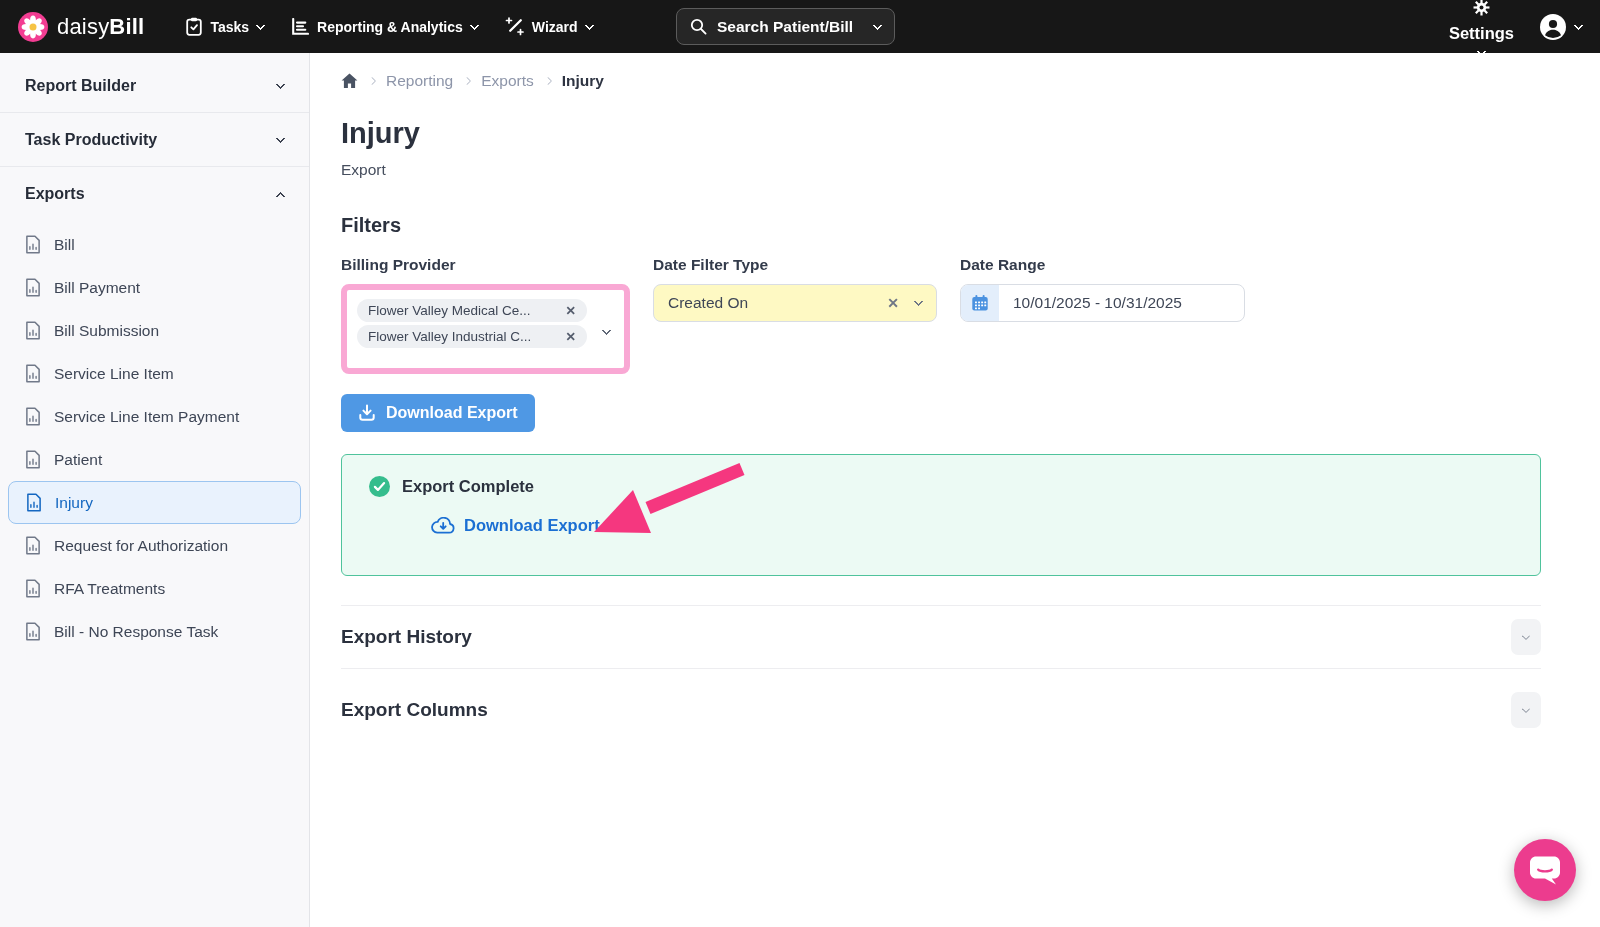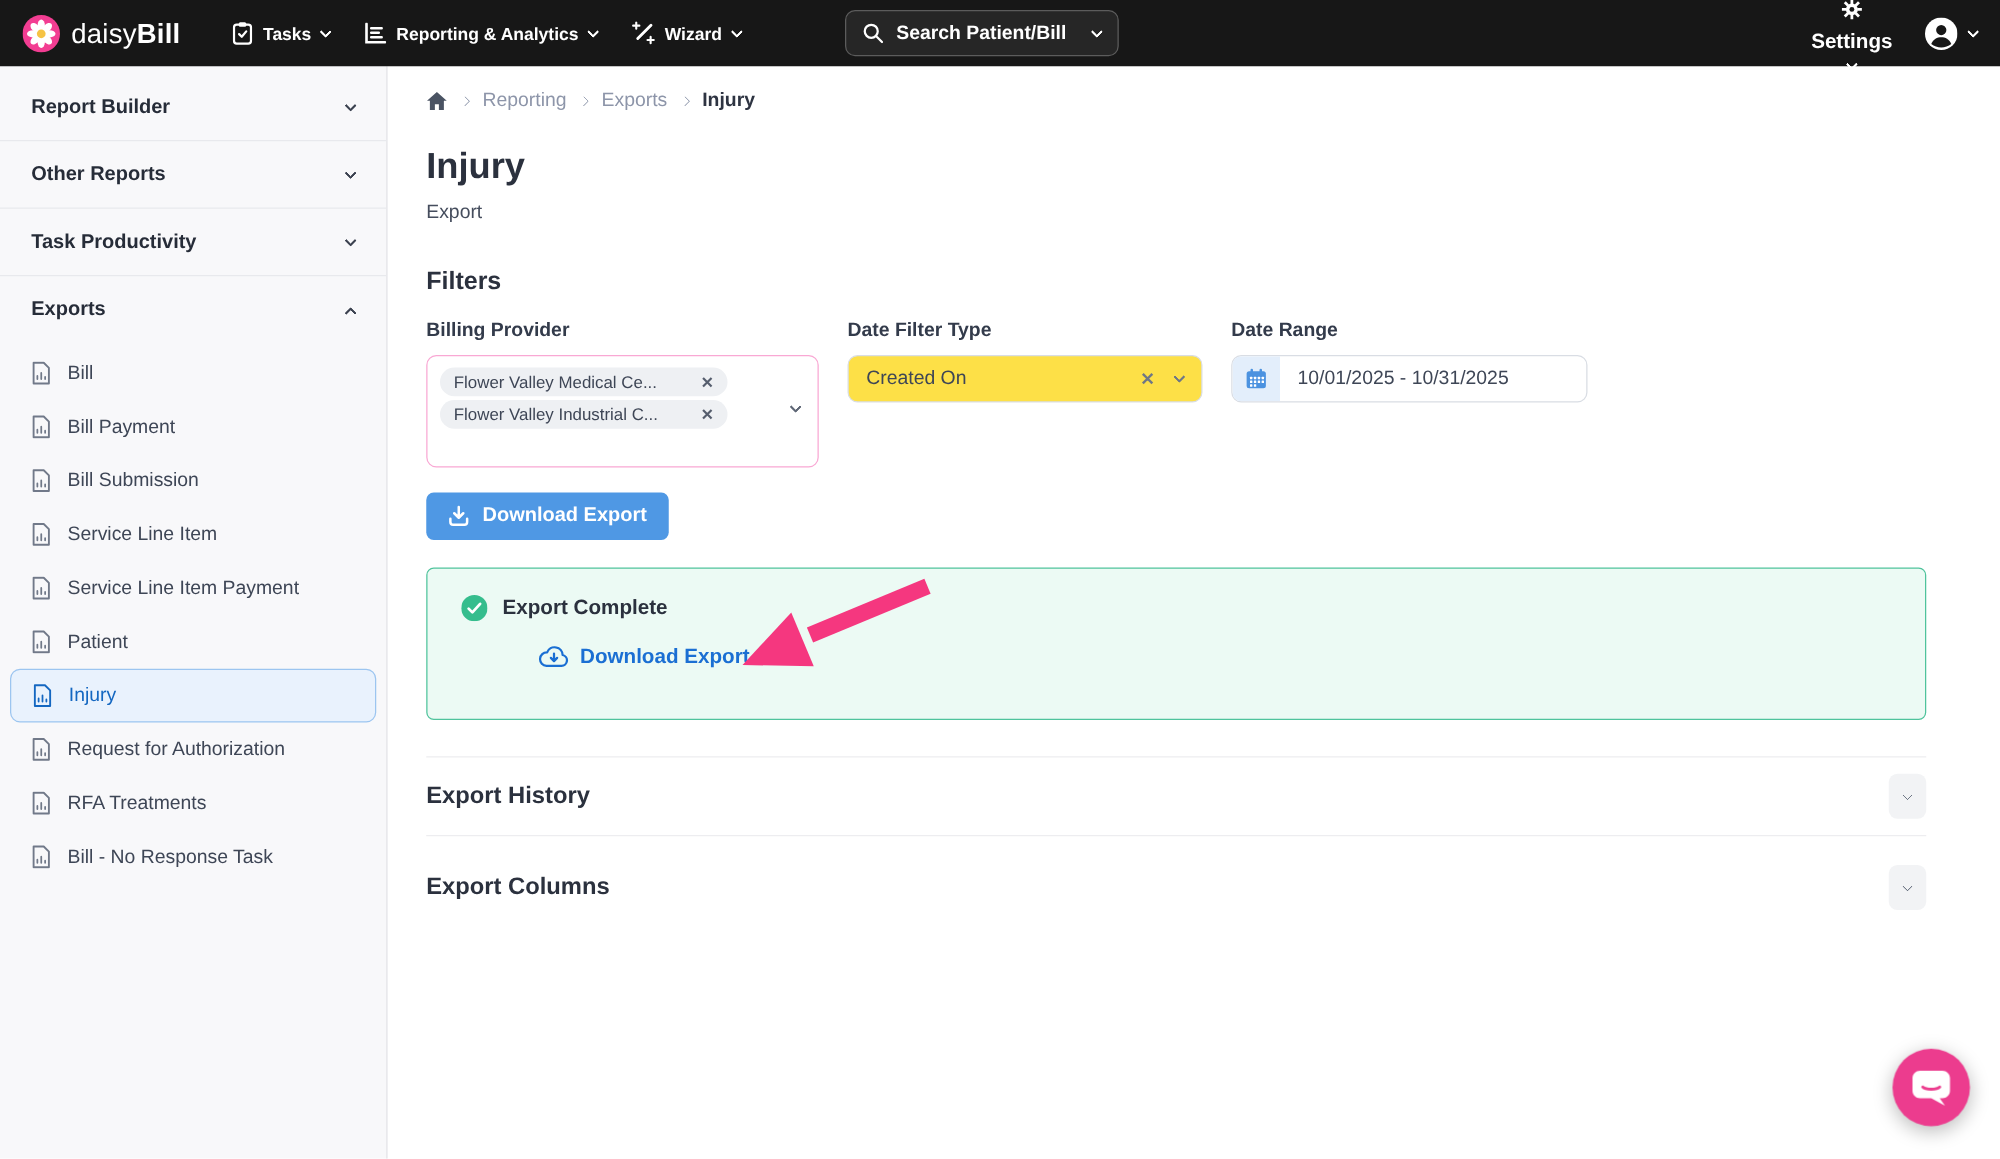--- a/index.html
+++ b/index.html
@@ -50,26 +50,26 @@
   .crumb.current { color:#2e3442; font-weight:600; cursor:default; }
   .home { display:flex; align-items:center; cursor:pointer; }
 
   .page-title { margin-top:27px; font-size:29px; font-weight:700; color:#2b313e; }
   .page-subtitle { margin-top:11px; font-size:15.5px; color:#454d5d; }
 
   .filters-heading { margin-top:35px; font-size:20px; font-weight:700; color:#2b313e; }
   .filter-row { display:flex; gap:23px; margin-top:19px; }
   .filter-label { font-size:15.5px; font-weight:700; color:#333b4b; margin-bottom:10px; }
 
-  .multiselect { width:314px; height:90px; background:#fff; border:1px solid #f9a8d4; border-radius:8px; padding:9px 10px; position:relative; cursor:pointer; }
+  .multiselect { width:289px; height:90px; background:#fff; border:6px solid #f9a8d4; border-radius:8px; padding:9px 10px; position:relative; cursor:pointer; }
   .chip { display:flex; align-items:center; justify-content:space-between; width:230px; background:#eef0f3; border-radius:12px; padding:4px 11px; font-size:13.5px; color:#3e4656; margin-bottom:3px; white-space:nowrap; }
   .chip .x { color:#555d6d; font-size:12.5px; font-weight:700; cursor:pointer; margin-left:8px; }
   .ms-chev { position:absolute; right:14px; top:40px; color:#5f6776; }
 
-  .select { width:284px; height:38px; background:#fde047; border:1px solid #d9dde4; border-radius:8px; display:flex; align-items:center; padding:0 14px; font-size:15.5px; color:#3e4656; cursor:pointer; }
+  .select { width:284px; height:38px; background:#fef9c3; border:1px solid #d9dde4; border-radius:8px; display:flex; align-items:center; padding:0 14px; font-size:15.5px; color:#3e4656; cursor:pointer; }
   .select .value { flex:1; }
   .select .x { color:#6f7786; font-weight:700; font-size:14px; margin-right:16px; cursor:pointer; }
   .select .chev { color:#6f7786; }
 
   .dateinput { width:285px; height:38px; background:#fff; border:1px solid #d9dde4; border-radius:8px; display:flex; align-items:center; overflow:hidden; cursor:pointer; }
   .cal-square { width:38px; height:100%; background:#e3eefb; display:flex; align-items:center; justify-content:center; flex:none; }
   .dateinput .value { padding-left:14px; font-size:15.5px; color:#3e4656; }
 
   .dl-btn { margin-top:20px; height:38px; display:inline-flex; align-items:center; gap:10px; background:#4f98e4; border:none; border-radius:6px; color:#fff; font-weight:700; font-size:16px; font-family:"Liberation Sans",sans-serif; padding:0 17px; cursor:pointer; }
 
@@ -190,24 +190,20 @@
       <span class="chev down"></span>
     </div>
   </div>
 </header>
 
 <div class="layout">
 
   <aside class="sidebar">
     <div class="side-section">
       <span>Report Builder</span>
-      <span class="chev down"></span>
-    </div>
-    <div class="side-section">
-      <span>Other Reports</span>
       <span class="chev down"></span>
     </div>
     <div class="side-section">
       <span>Task Productivity</span>
       <span class="chev down"></span>
     </div>
     <div class="side-section exports">
       <span>Exports</span>
       <span class="chev up"></span>
     </div>

